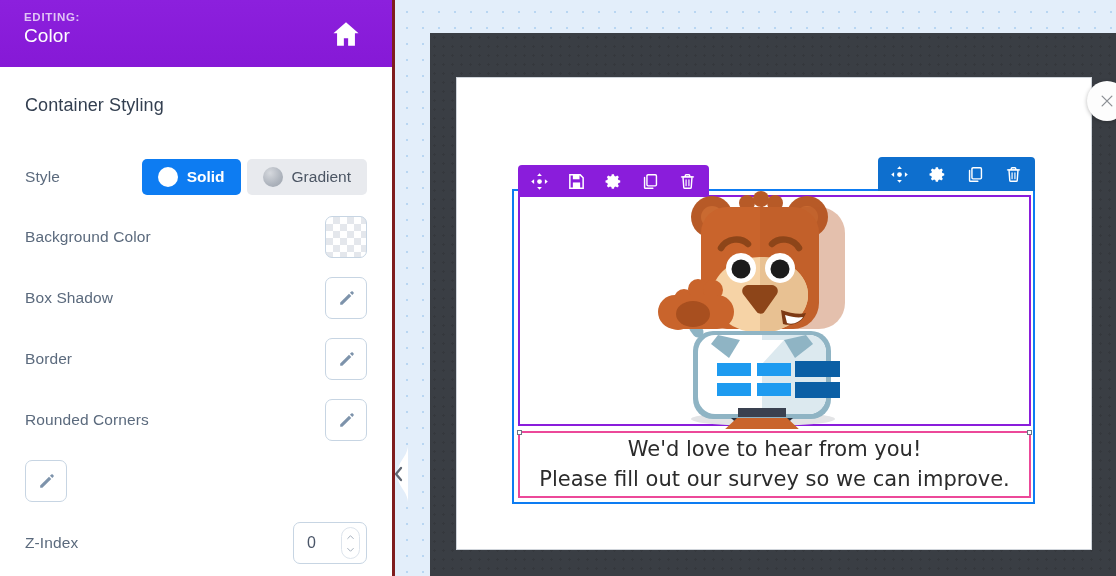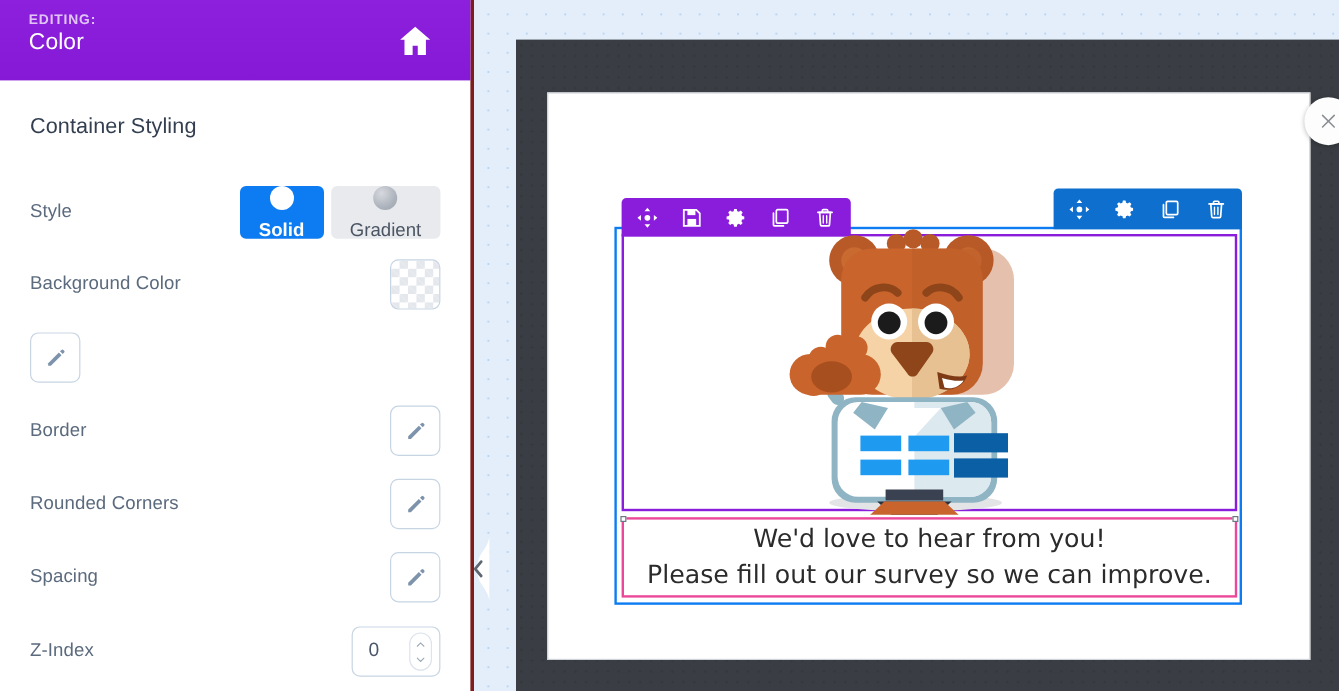--- a/index.html
+++ b/index.html
@@ -63,27 +63,26 @@
     font-size: 15.5px;
     color: #5b6a7d;
     flex: 1;
     letter-spacing: .1px;
   }
 
   
   .seg-group { display: flex; gap: 6px; }
   .seg {
     display: flex; align-items: center; gap: 9px;
-    height: 44px;
+    height: 36px;
     border-radius: 5px;
     padding: 0 16px;
     font-size: 15.5px;
     cursor: pointer;
     user-select: none;
-    flex-direction: column;
   }
   .seg.active { background: #0d7cf2; color: #fff; font-weight: bold; }
   .seg.inactive { background: #e8eaee; color: #4b5563; }
   .seg .dot { width: 20px; height: 20px; border-radius: 50%; flex: none; }
   .seg.active .dot { background: #ffffff; }
   .seg.inactive .dot { background: radial-gradient(circle at 35% 30%, #d6d9de 0%, #aeb4bd 60%, #9aa1ab 100%); }
 
   
   .sq-btn {
     width: 42px; height: 42px;
@@ -266,20 +265,21 @@
       </div>
     </div>
   </div>
 
   <div class="row" style="top:216px;">
     <div class="row-label">Background Color</div>
     <div class="swatch"></div>
   </div>
 
   <div class="row" style="top:277px;">
+    <div class="row-label">Box Shadow</div>
     <div class="sq-btn">
       <svg class="pencil" viewBox="0 0 24 24" width="19" height="19">
         <path d="M4 17.2 15.2 6l2.8 2.8L6.8 20H4z" fill="#7d93ab"></path>
         <path d="M16.4 4.8 18 3.3a1.4 1.4 0 0 1 2 0l.8.8a1.4 1.4 0 0 1 0 2l-1.5 1.5z" fill="#7d93ab"></path>
       </svg>
     </div>
   </div>
 
   <div class="row" style="top:338px;">
     <div class="row-label">Border</div>
@@ -295,21 +295,20 @@
     <div class="row-label">Rounded Corners</div>
     <div class="sq-btn">
       <svg viewBox="0 0 24 24" width="19" height="19">
         <path d="M4 17.2 15.2 6l2.8 2.8L6.8 20H4z" fill="#7d93ab"></path>
         <path d="M16.4 4.8 18 3.3a1.4 1.4 0 0 1 2 0l.8.8a1.4 1.4 0 0 1 0 2l-1.5 1.5z" fill="#7d93ab"></path>
       </svg>
     </div>
   </div>
 
   <div class="row" style="top:460px;">
-    <div class="row-label">Spacing</div>
     <div class="sq-btn">
       <svg viewBox="0 0 24 24" width="19" height="19">
         <path d="M4 17.2 15.2 6l2.8 2.8L6.8 20H4z" fill="#7d93ab"></path>
         <path d="M16.4 4.8 18 3.3a1.4 1.4 0 0 1 2 0l.8.8a1.4 1.4 0 0 1 0 2l-1.5 1.5z" fill="#7d93ab"></path>
       </svg>
     </div>
   </div>
 
   <div class="row" style="top:522px;">
     <div class="row-label">Z-Index</div>

